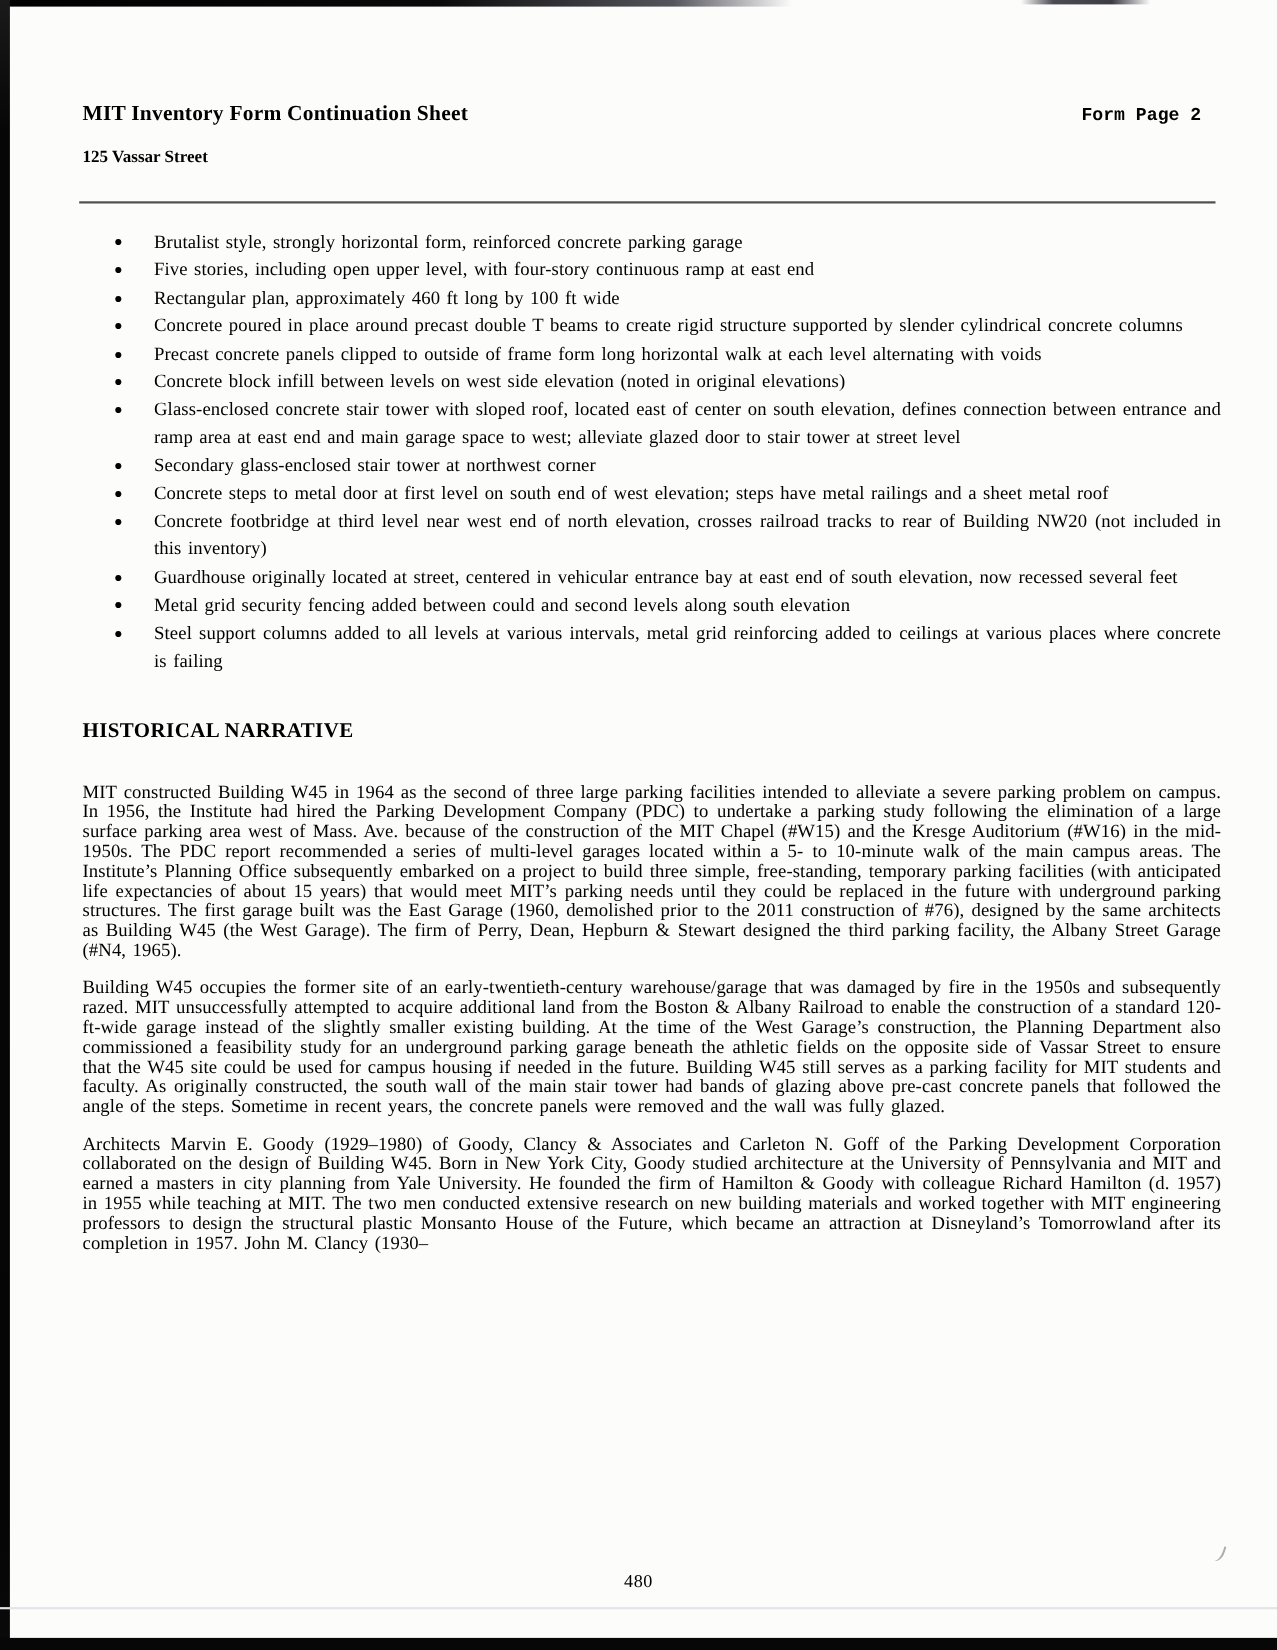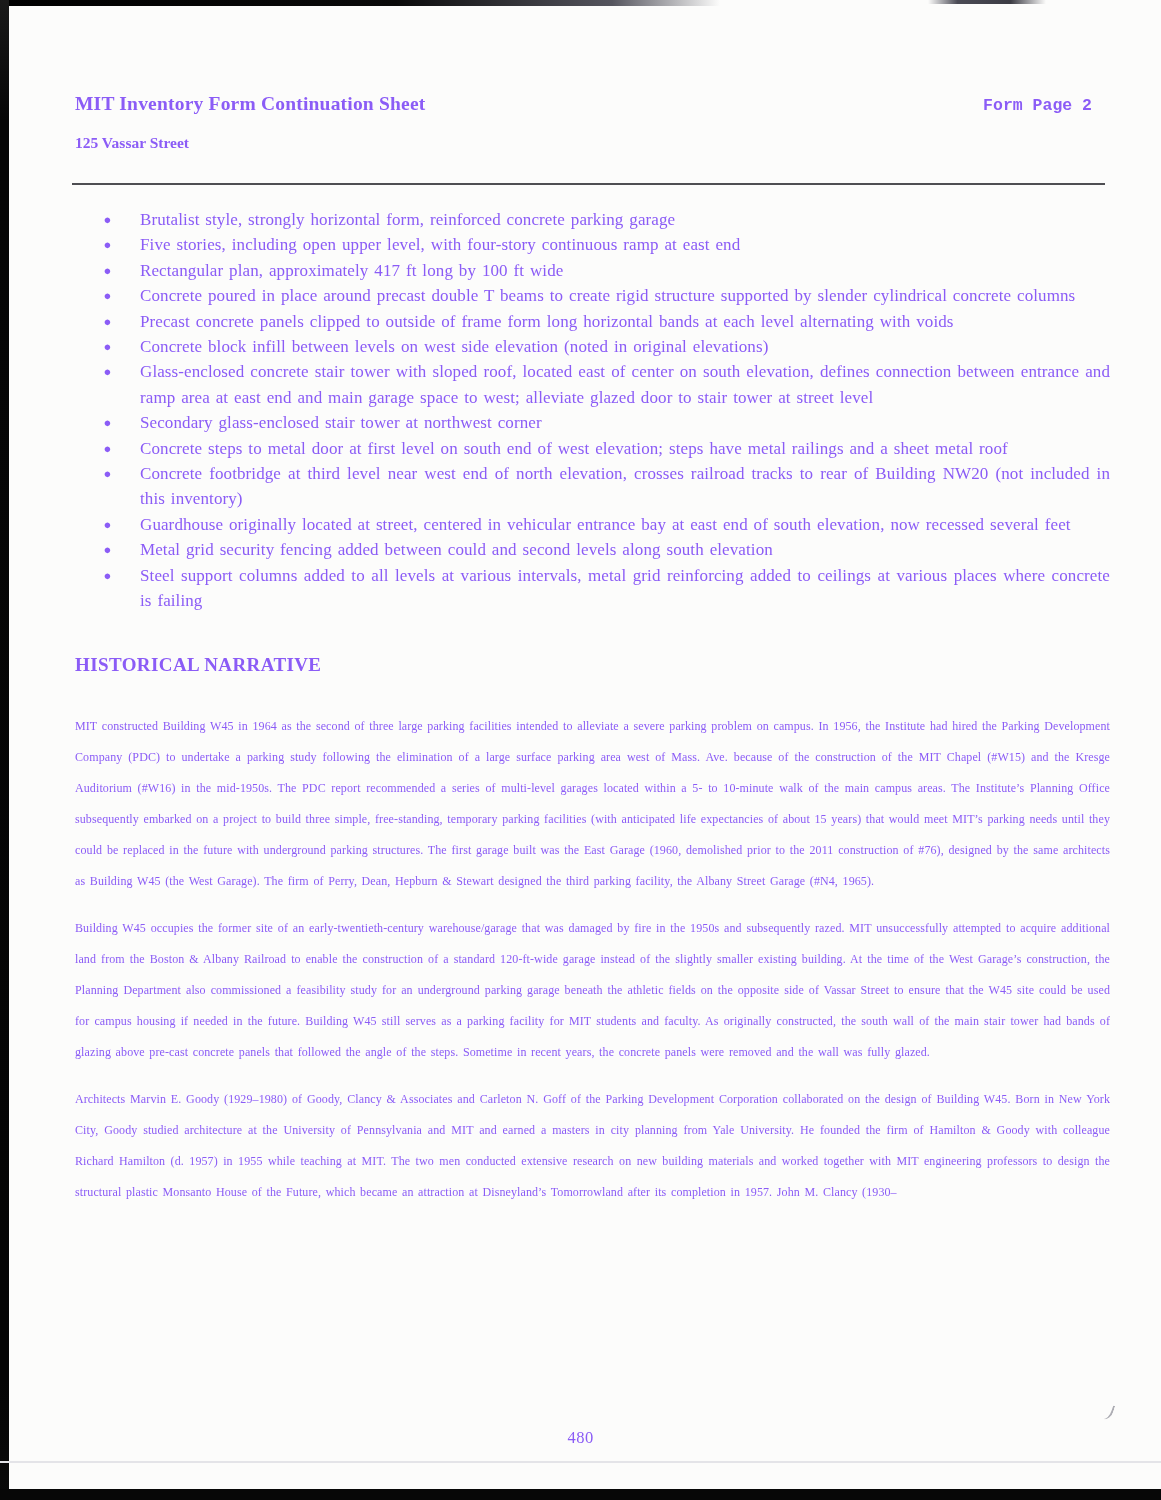--- a/index.html
+++ b/index.html
@@ -7,21 +7,21 @@
     padding: 0;
     background: #ffffff;
   }
   .sheet {
     position: relative;
     width: 1161px;
     height: 1500px;
     background: #fcfcfb;
     overflow: hidden;
     font-family: "Liberation Serif", "DejaVu Serif", serif;
-    color: #8b5cf6;
+    color: #000000;
   }
   
   .edge-left {
     position: absolute; left: 0; top: 0; width: 9px; height: 1500px;
     background: linear-gradient(to bottom, #1a1a1a 0%, #060606 8%, #050505 92%, #0a0a0a 100%);
   }
   .streak-top {
     position: absolute; left: 0; top: 0; height: 6px; width: 720px;
     background: linear-gradient(to right, #000 0%, #0a0a0a 55%, #55555e 85%, rgba(90,90,100,0) 100%);
   }
@@ -102,22 +102,22 @@
   .li-text {
     flex: 1;
     text-align: justify;
     word-spacing: 1.5px;
     letter-spacing: 0.1px;
   }
   .narrative-heading {
     margin-top: 40px;
   }
   .para {
-    font-size: 12px;
-    line-height: 31px;
+    font-size: 17px;
+    line-height: 18px;
     text-align: justify;
     word-spacing: 1.5px;
     letter-spacing: 0.1px;
     margin: 0;
   }
   .para + .para { margin-top: 16px; }
   .para-first { margin-top: 35px; }
   .footer-pagenum {
     position: absolute;
     top: 1428px; left: 0; width: 1161px;
@@ -153,29 +153,29 @@
       <li>
           <span class="bullet">●</span>
           <span class="li-text">Brutalist style, strongly horizontal form, reinforced concrete parking garage</span>
         </li>
       <li>
           <span class="bullet">●</span>
           <span class="li-text">Five stories, including open upper level, with four-story continuous ramp at east end</span>
         </li>
       <li>
           <span class="bullet">●</span>
-          <span class="li-text">Rectangular plan, approximately 417 ft long by 100 ft wide</span>
+          <span class="li-text">Rectangular plan, approximately 460 ft long by 100 ft wide</span>
         </li>
       <li>
           <span class="bullet">●</span>
           <span class="li-text">Concrete poured in place around precast double T beams to create rigid structure supported by slender cylindrical concrete columns</span>
         </li>
       <li>
           <span class="bullet">●</span>
-          <span class="li-text">Precast concrete panels clipped to outside of frame form long horizontal bands at each level alternating with voids</span>
+          <span class="li-text">Precast concrete panels clipped to outside of frame form long horizontal walk at each level alternating with voids</span>
         </li>
       <li>
           <span class="bullet">●</span>
           <span class="li-text">Concrete block infill between levels on west side elevation (noted in original elevations)</span>
         </li>
       <li>
           <span class="bullet">●</span>
           <span class="li-text">Glass-enclosed concrete stair tower with sloped roof, located east of center on south elevation, defines connection between entrance and ramp area at east end and main garage space to west; alleviate glazed door to stair tower at street level</span>
         </li>
       <li>

